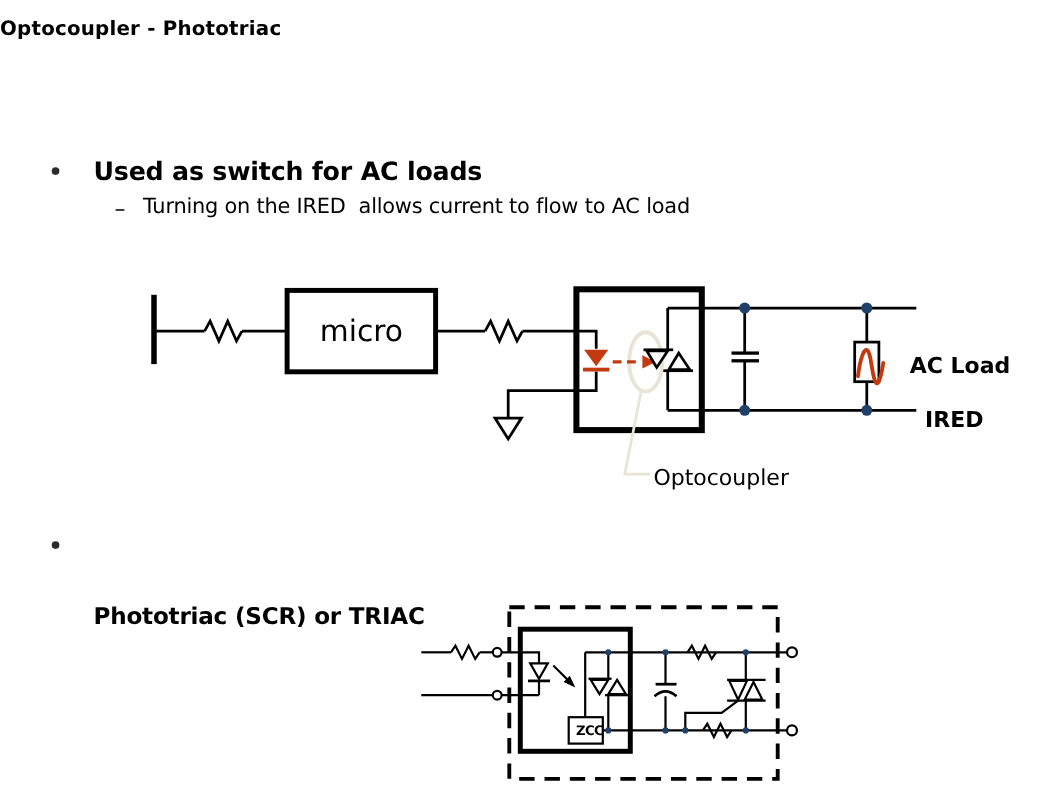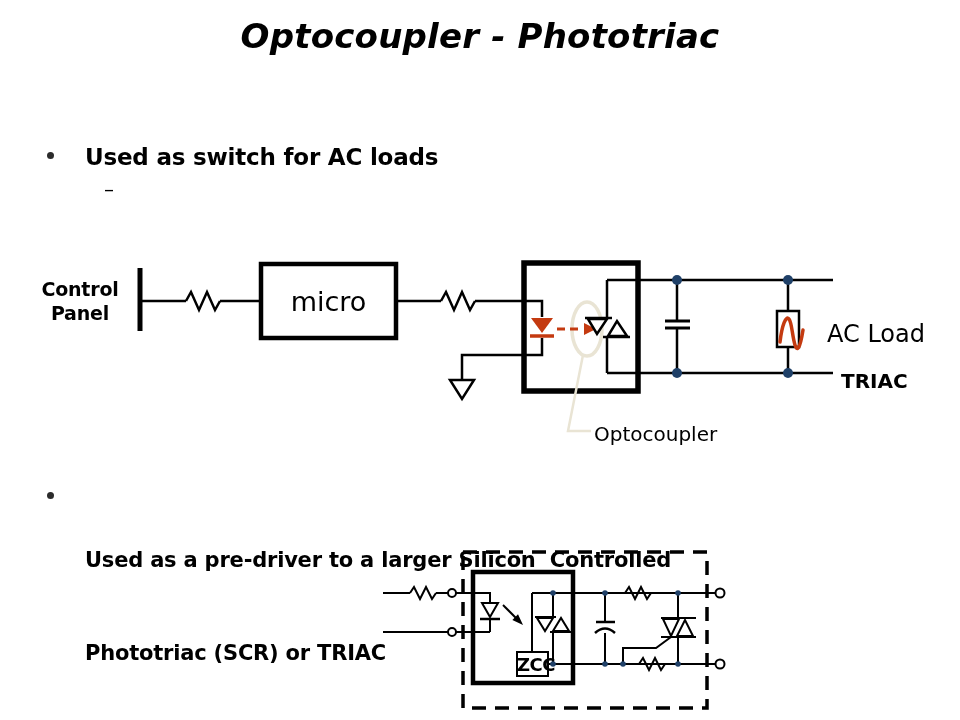--- a/index.html
+++ b/index.html
@@ -16,48 +16,48 @@
     width:960px;height:720px;
     background:var(--background);
     color:var(--text);
     font-family:"DejaVu Sans","Liberation Sans",sans-serif;
     overflow:hidden;
     margin:0 auto;
   }
   .abs{position:absolute;}
   .slide-title{
     top:16px;left:0;width:960px;
-    text-align:center;
-    font-size:34px;font-weight:bold;letter-spacing:0.2px;font-style:italic;
+    text-align:left;
+    font-size:18px;font-weight:bold;letter-spacing:0.2px;
   }
   .bullet-dot{
     width:7px;height:7px;border-radius:50%;
     background:#2b2b2b;
   }
   .b1-text{left:85px;top:144px;font-size:23px;font-weight:bold;letter-spacing:-0.2px;white-space:pre;}
   .sub-marker{left:104px;top:177px;font-size:20px;}
   .sub-text{left:130px;top:177px;font-size:19px;letter-spacing:-0.2px;white-space:pre;}
   .b2-text{left:85px;top:483px;font-size:21px;font-weight:bold;letter-spacing:-0.2px;line-height:31px;white-space:pre;}
   .control-panel-label{
     left:26px;top:277px;width:108px;
     text-align:center;font-size:19px;font-weight:bold;line-height:24px;
     white-space:pre-line;letter-spacing:-0.2px;
   }
   .micro-label{
     left:261px;top:264px;width:135px;height:74px;
     display:flex;align-items:center;justify-content:center;
     font-size:27px;
   }
-  .ac-load-label{left:827px;top:320px;font-size:24px;font-weight:normal;}
+  .ac-load-label{left:827px;top:320px;font-size:20px;font-weight:bold;}
   .triac-label{left:841px;top:369px;font-size:20px;font-weight:bold;}
   .phototriac-label{left:594px;top:422px;font-size:20px;}
   .zcc-label{
     left:517px;top:652px;width:38px;height:24px;
     display:flex;align-items:center;justify-content:center;
-    font-size:18px;font-weight:bold;letter-spacing:-0.5px;
+    font-size:12px;font-weight:bold;letter-spacing:-0.5px;
   }
   svg.circuit{position:absolute;left:0;top:0;width:960px;height:720px;}
   .wire{stroke:#000;stroke-width:2.5;fill:none;}
   .wire2{stroke:#000;stroke-width:2;fill:none;}
   .thickbox{stroke:#000;fill:#fff;}
   .sym{stroke:#000;stroke-width:2.5;fill:#fff;}
   .sym2{stroke:#000;stroke-width:2;fill:#fff;}
   .red-fill{fill:var(--accent_red);}
   .red-stroke{stroke:var(--accent_red);fill:none;}
   .navy{fill:var(--junction_navy);}
@@ -205,28 +205,26 @@
         <circle cx="678" cy="664" r="2.8" class="navy"></circle>
       </g>
     </g>
   </svg>
 
   <div class="abs slide-title">Optocoupler - Phototriac</div>
 
   <span class="abs bullet-dot" style="left:47px;top:152px;"></span>
   <div class="abs b1-text">Used as switch for AC loads</div>
   <div class="abs sub-marker">–</div>
-
-  <div class="abs control-panel-label">Control
-Panel</div>
+  <div class="abs sub-text">Turning on the IRED  allows current to flow to AC load</div>
+
   <div class="abs micro-label">micro</div>
   <div class="abs ac-load-label">AC Load</div>
-  <div class="abs triac-label">TRIAC</div>
+  <div class="abs triac-label">IRED</div>
   <div class="abs phototriac-label">Optocoupler</div>
 
   <span class="abs bullet-dot" style="left:47px;top:492px;"></span>
   <div class="abs b2-text">
-    <div>Used as a pre-driver to a larger Silicon  Controlled</div>
     <div>Phototriac (SCR) or TRIAC</div>
   </div>
 
   <div class="abs zcc-label">ZCC</div>
 </div>
 
 </body></html>

